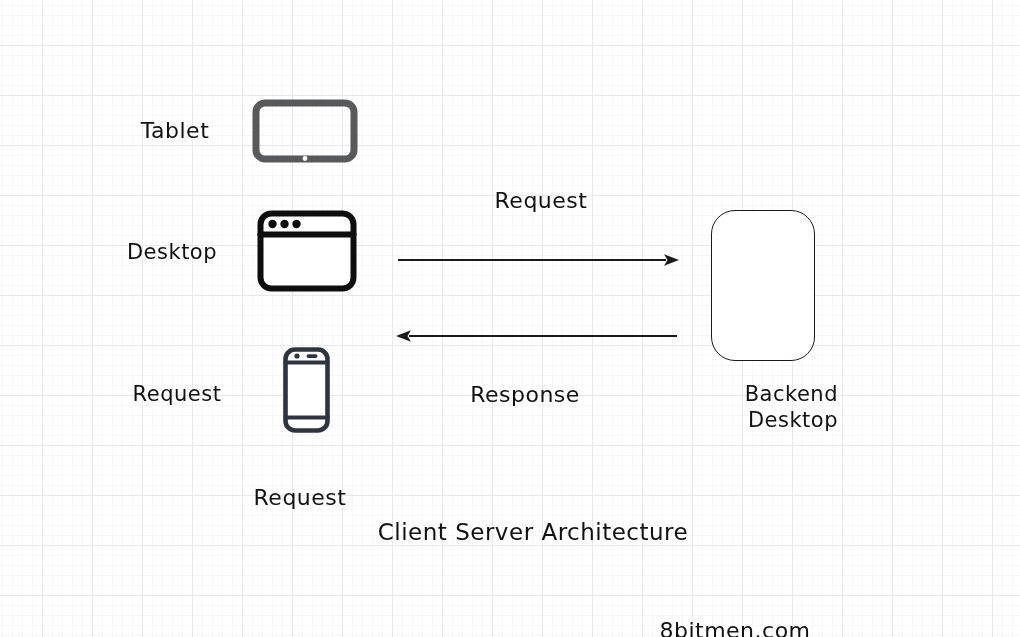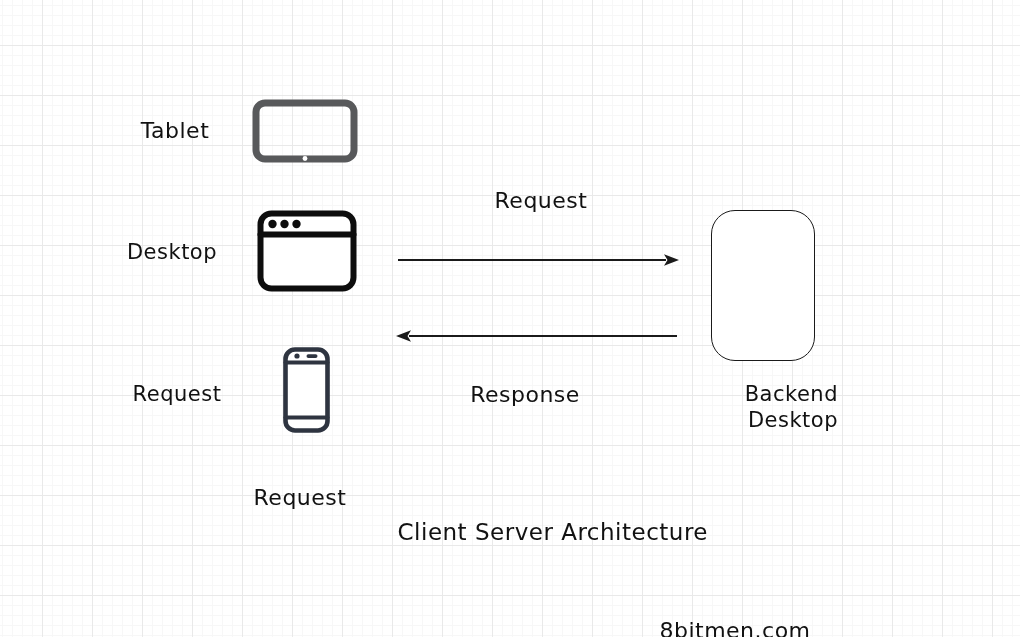--- a/index.html
+++ b/index.html
@@ -37,21 +37,21 @@
   .backend-box {
     position: absolute;
     left: 711px;
     top: 210px;
     width: 104px;
     height: 151px;
     background: #ffffff;
     border: 1.6px solid #1a1a1a;
     border-radius: 24px;
   }
-  .title-label { font-size: 23px; text-align: right; }
+  .title-label { font-size: 23px; }
   svg { display: block; }
 </style>
 </head>
 <body>
 
 <div class="stage">
 
   <div class="label" style="left:120px; top:118px; width:110px;">Tablet</div>
 
   <svg class="abs" style="left:252px; top:99px;" width="106" height="64" viewBox="0 0 106 64">

